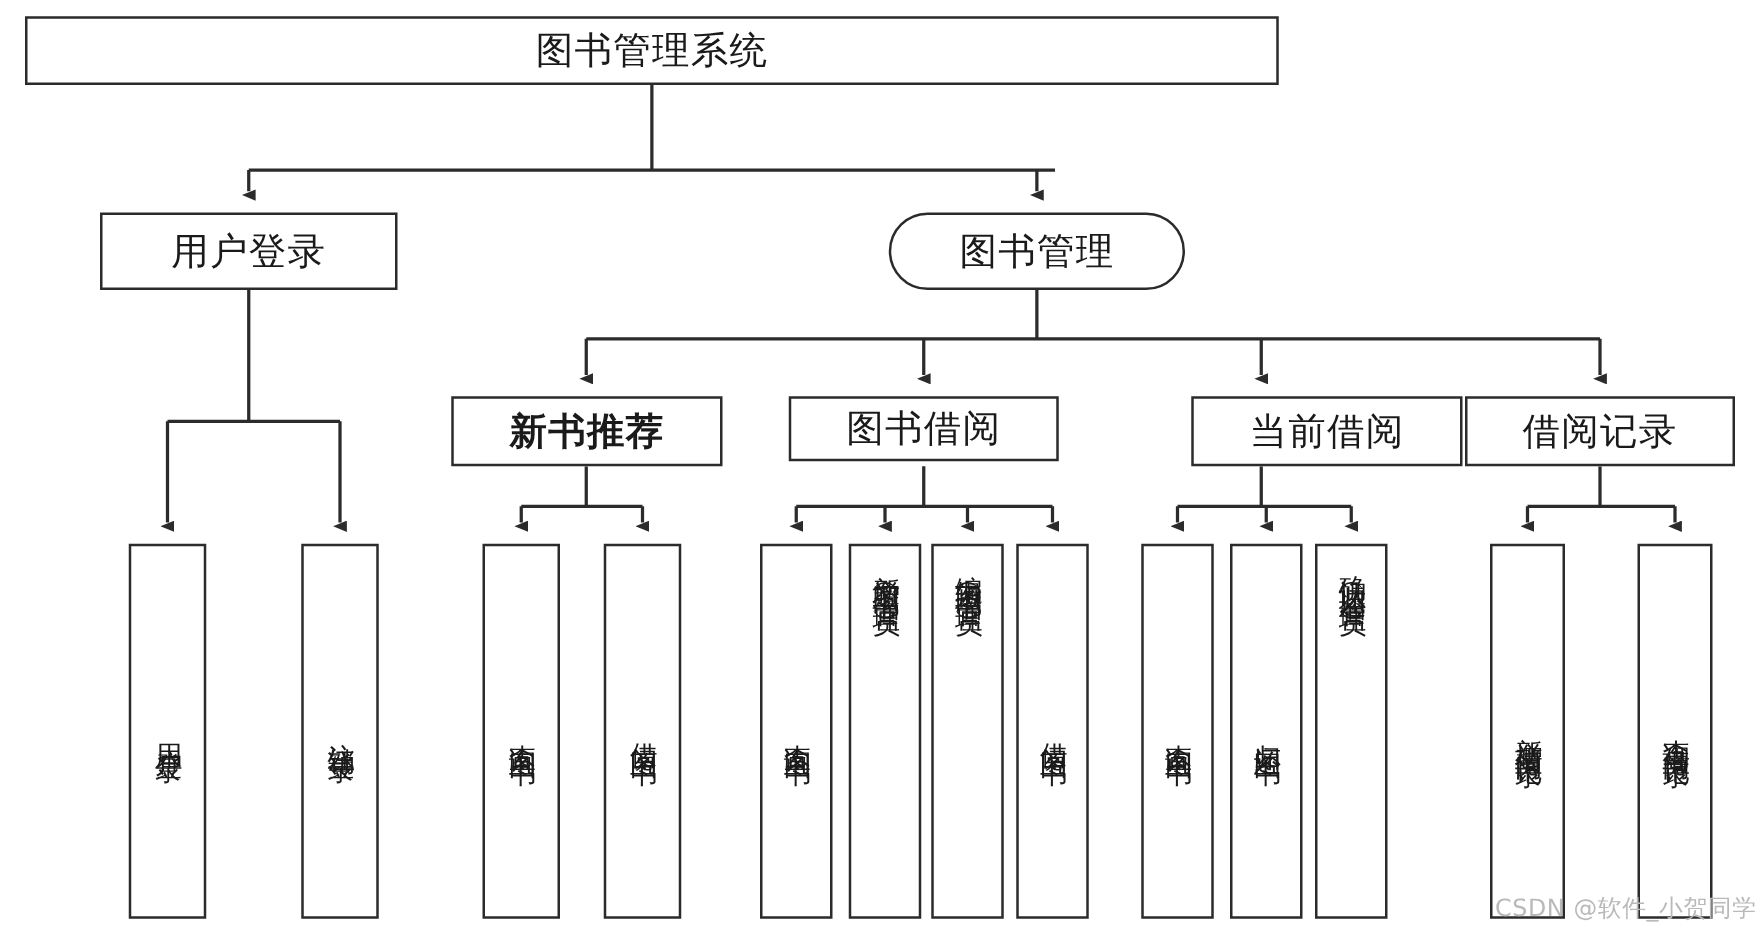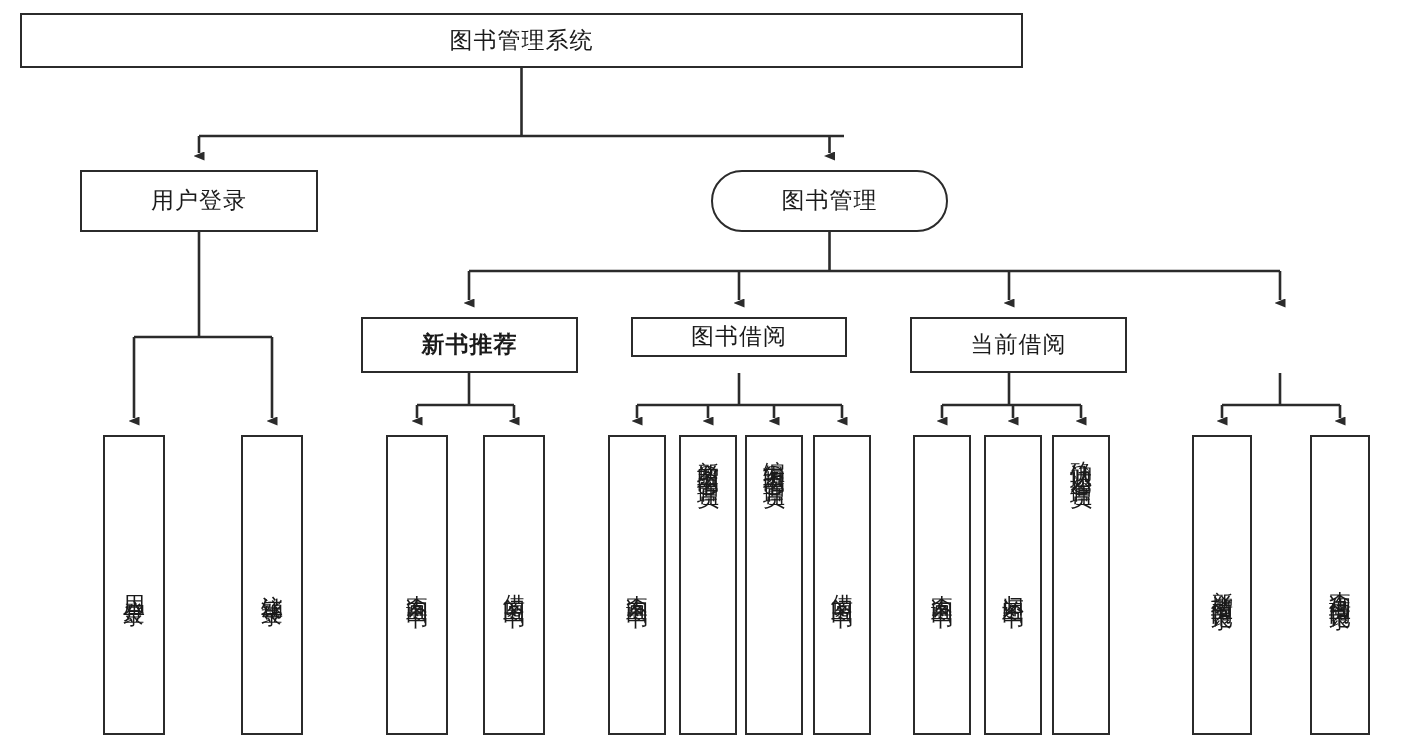--- a/index.html
+++ b/index.html
@@ -32,21 +32,21 @@
     position: absolute;
     box-sizing: border-box;
     background: #ffffff;
     border: 2.5px solid #2b2b2b;
     display: flex;
     align-items: center;
     justify-content: center;
     color: #1a1a1a;
   }
   .node.horizontal .node-label {
-    font-size: 23px;
+    font-size: 30px;
     letter-spacing: 1px;
     line-height: 1.1;
     white-space: nowrap;
   }
   .node.vertical {
     align-items: flex-start;
     justify-content: center;
     padding-top: 0;
   }
   .node.vertical .node-label {
@@ -142,25 +142,28 @@
   <div class="node horizontal" style="left:80px; top:170px; width:238px; height:62px;">
     <span class="node-label">用户登录</span>
   </div>
   <div class="node horizontal" style="left:711px; top:170px; width:237px; height:62px;border-radius:31px;">
     <span class="node-label">图书管理</span>
   </div>
 
   <div class="node horizontal" style="left:361px; top:317px; width:217px; height:56px;font-weight:bold;">
     <span class="node-label">新书推荐</span>
   </div>
-  <div class="node horizontal" style="left:631px; top:317px; width:216px; height:40px;">
+  <div class="node horizontal" style="left:631px; top:317px; width:216px; height:52px;">
     <span class="node-label">图书借阅</span>
   </div>
-  <div class="node horizontal" style="left:910px; top:317px; width:217px; height:56px;">
+  <div class="node horizontal" style="left:953px; top:317px; width:217px; height:56px;">
     <span class="node-label">当前借阅</span>
+  </div>
+  <div class="node horizontal" style="left:1172px; top:317px; width:216px; height:56px;">
+    <span class="node-label">借阅记录</span>
   </div>
 
   <div class="node vertical" style="left:103px; top:435px; width:62px; height:300px;">
     <div class="vwrap">
       <span class="node-label">用户登录</span>
     </div>
   </div>
   <div class="node vertical" style="left:241px; top:435px; width:62px; height:300px;">
     <div class="vwrap">
       <span class="node-label">注销登录</span>
@@ -219,14 +222,15 @@
     <div class="vwrap">
       <span class="node-label">新增借阅记录</span>
     </div>
   </div>
   <div class="node vertical" style="left:1310px; top:435px; width:60px; height:300px;">
     <div class="vwrap">
       <span class="node-label">查询借阅记录</span>
     </div>
   </div>
 
+  <div id="watermark">CSDN @软件_小贺同学</div>
 
 </div>
 
 </body></html>

